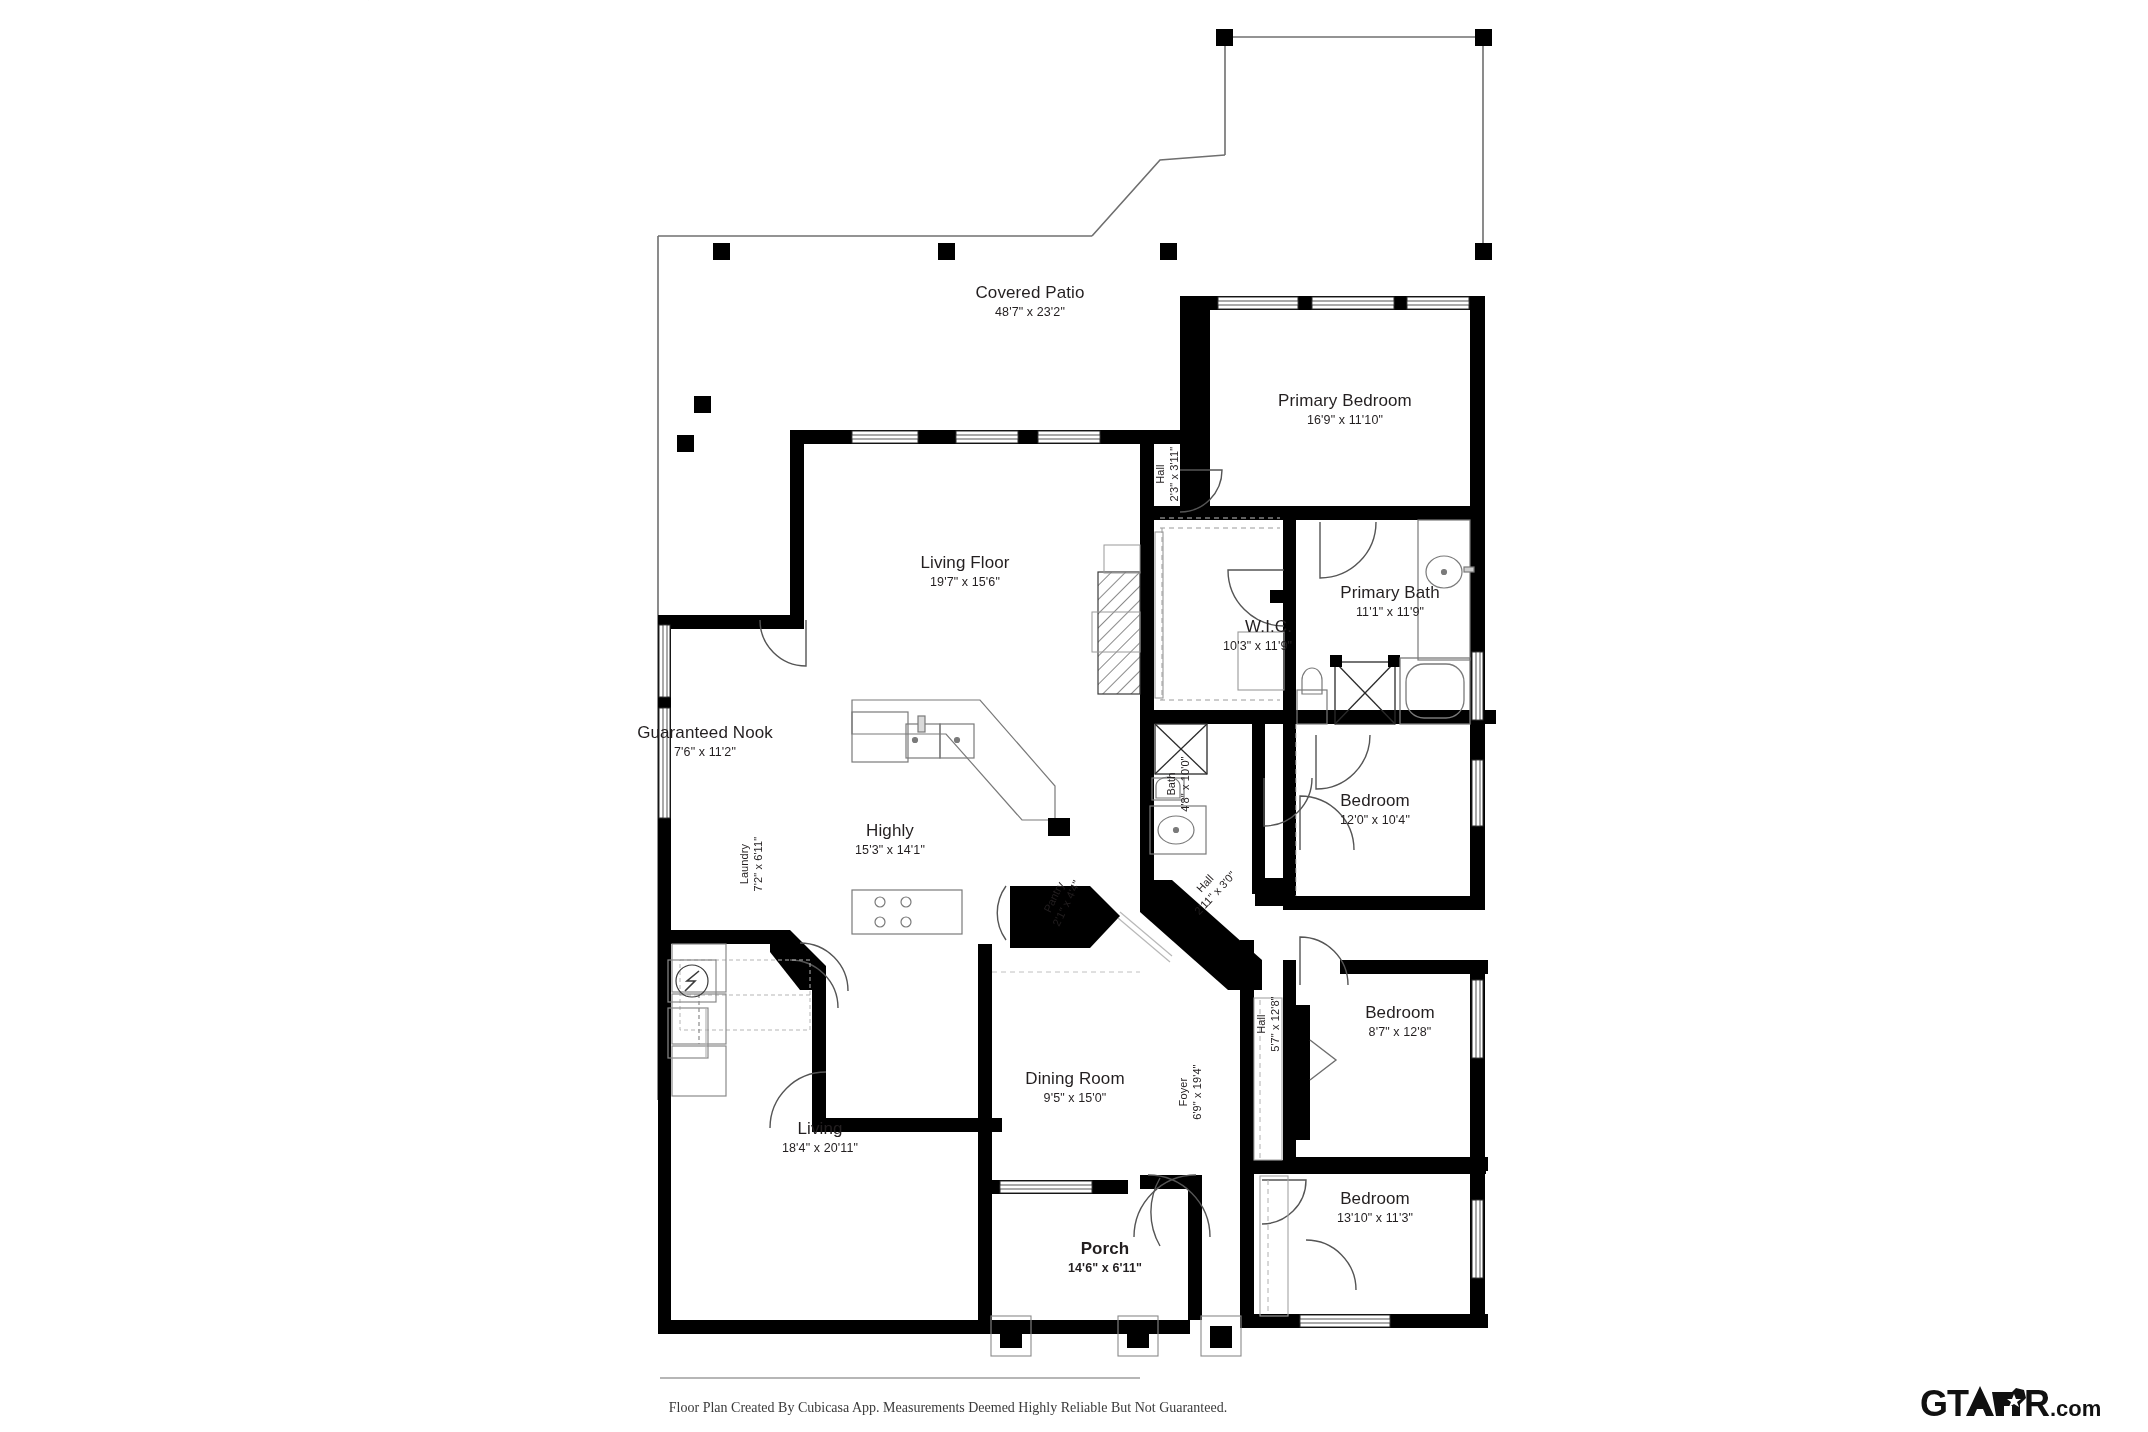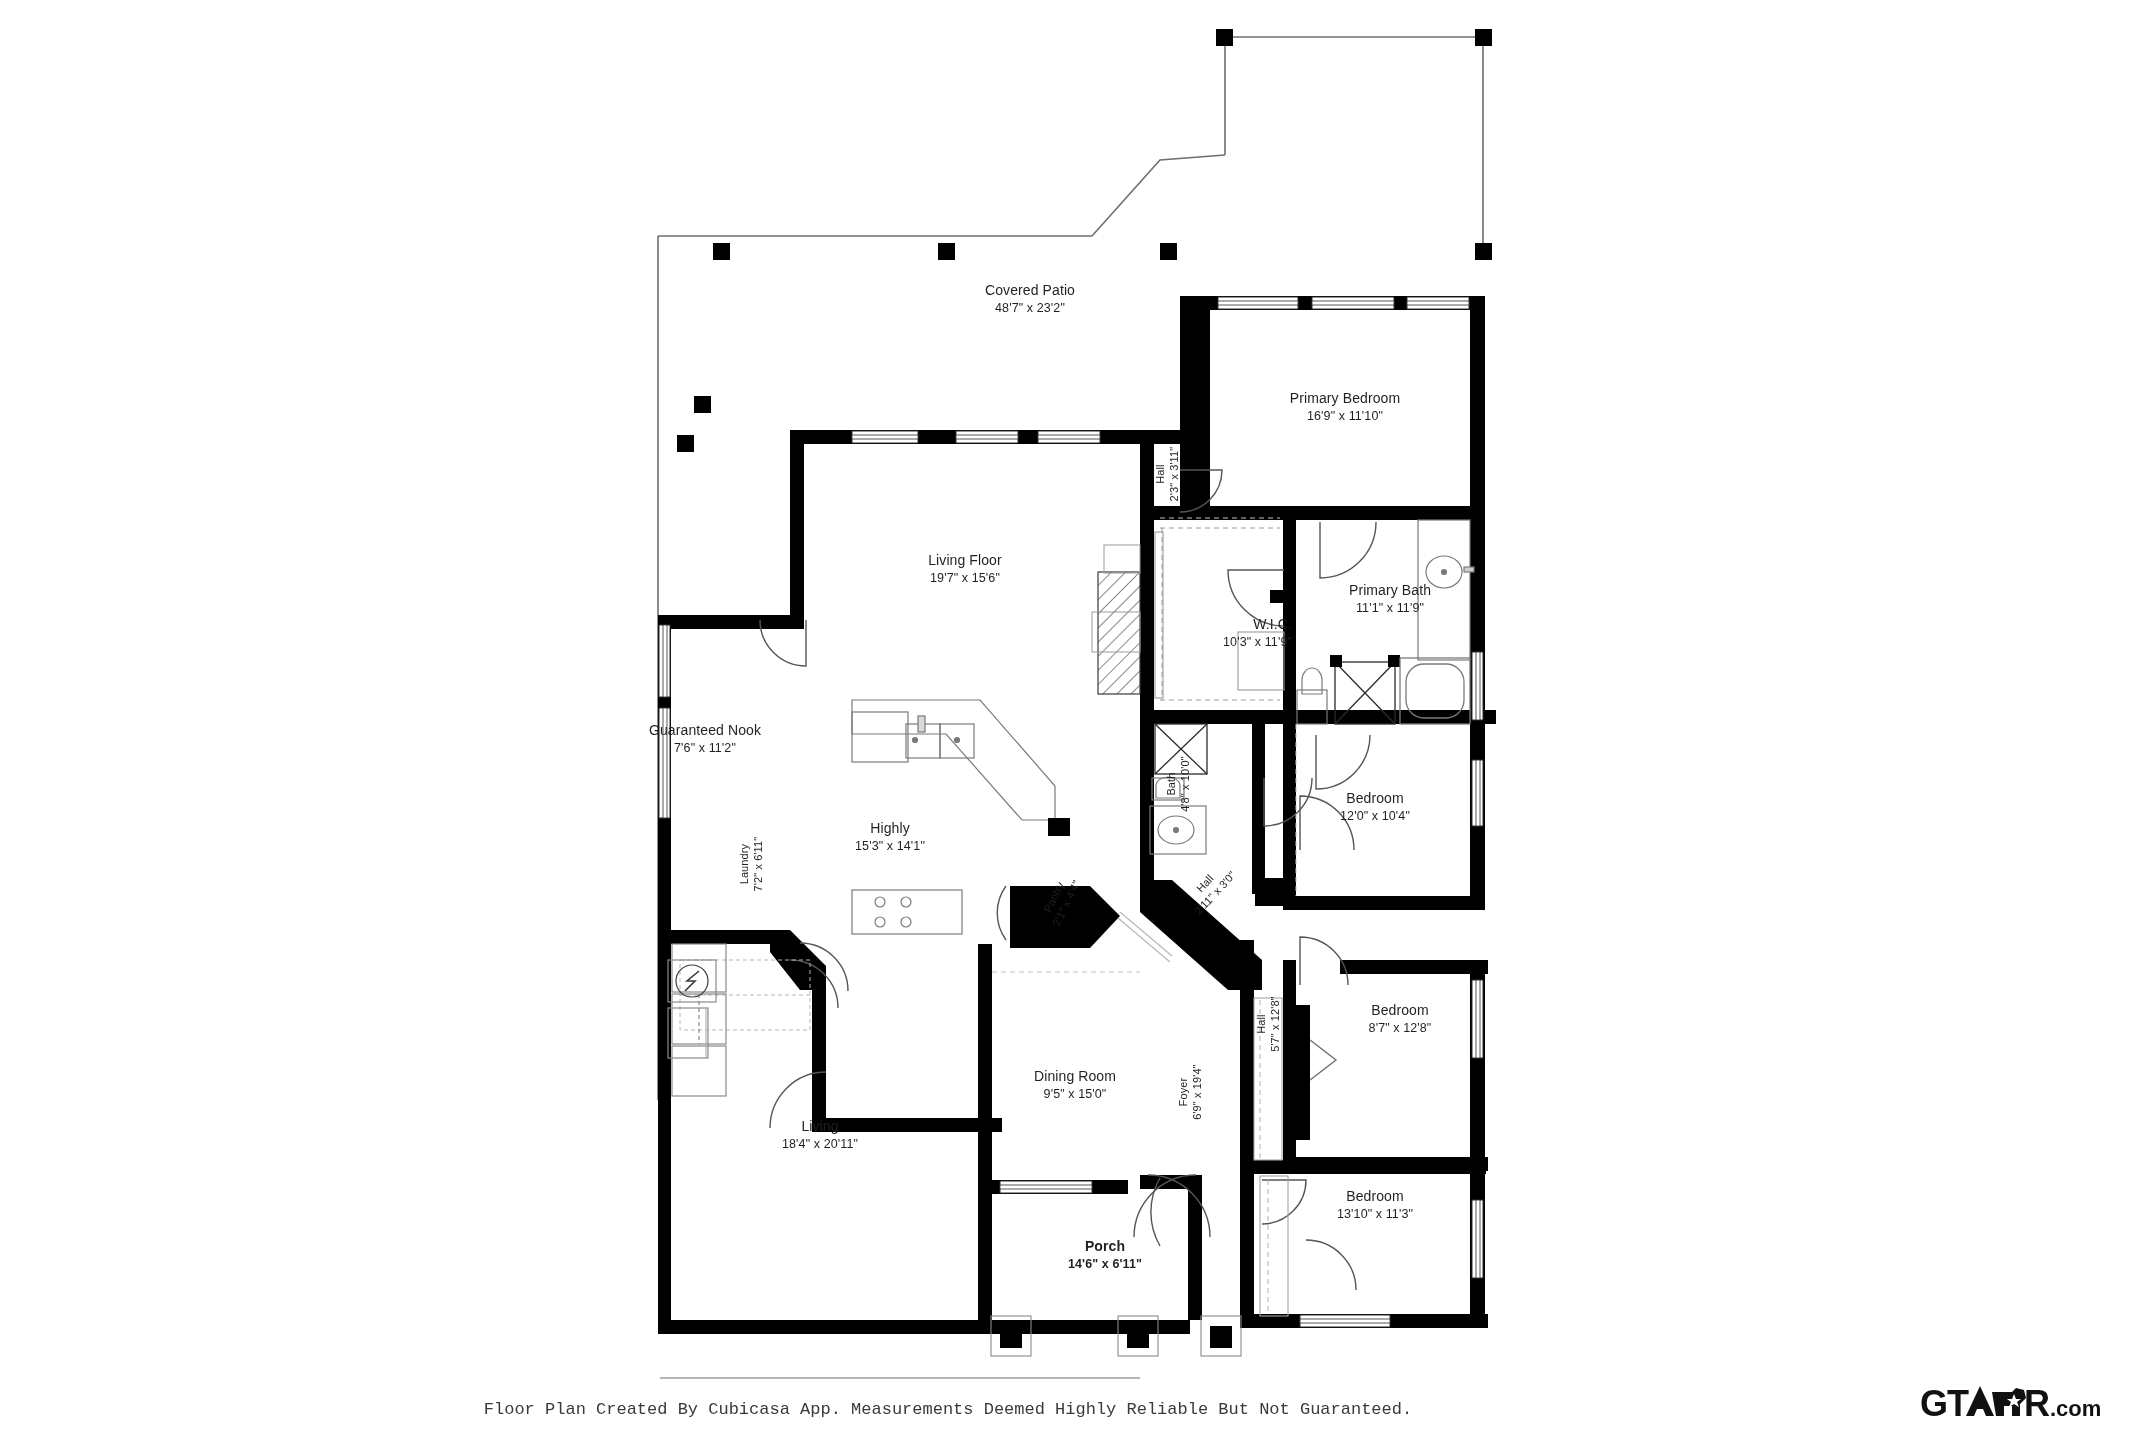--- a/index.html
+++ b/index.html
@@ -28,41 +28,41 @@
     position: absolute;
     text-align: center;
     color: #231f20;
     font-family: "Liberation Sans", sans-serif;
     line-height: 1.28;
     white-space: nowrap;
     pointer-events: none;
   }
   .rlabel .rname {
     display: block;
-    font-size: 14px;
+    font-size: 17px;
     letter-spacing: .1px;
   }
   .rlabel .rdim {
     display: block;
     font-size: 12.5px;
     letter-spacing: .1px;
   }
   .rlabel.vert {
     transform-origin: 50% 50%;
   }
   .rlabel.small .rname, .rlabel.small .rdim { font-size: 11px; }
   #footer-note {
     position: absolute;
     left: 0;
     top: 1400px;
     width: 1896px;
     text-align: center;
-    font-size: 17px;
+    font-size: 14px;
     color: #3a3a3a;
-    font-family: Liberation Mono, monospace;
+    font-family: Liberation Serif, serif;
   }
   #gtar-logo {
     position: absolute;
     right: 18px;
     top: 1382px;
     height: 44px;
     width: 210px;
   }
   #gtar-logo svg { display: block; }
 </style>

